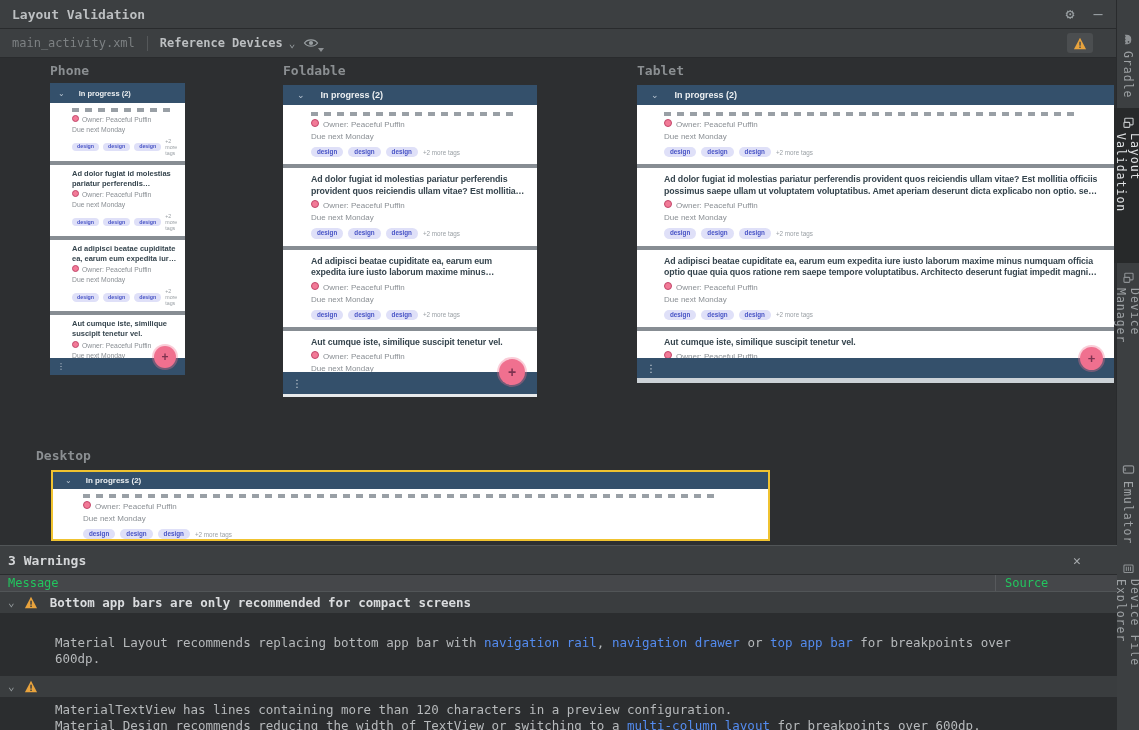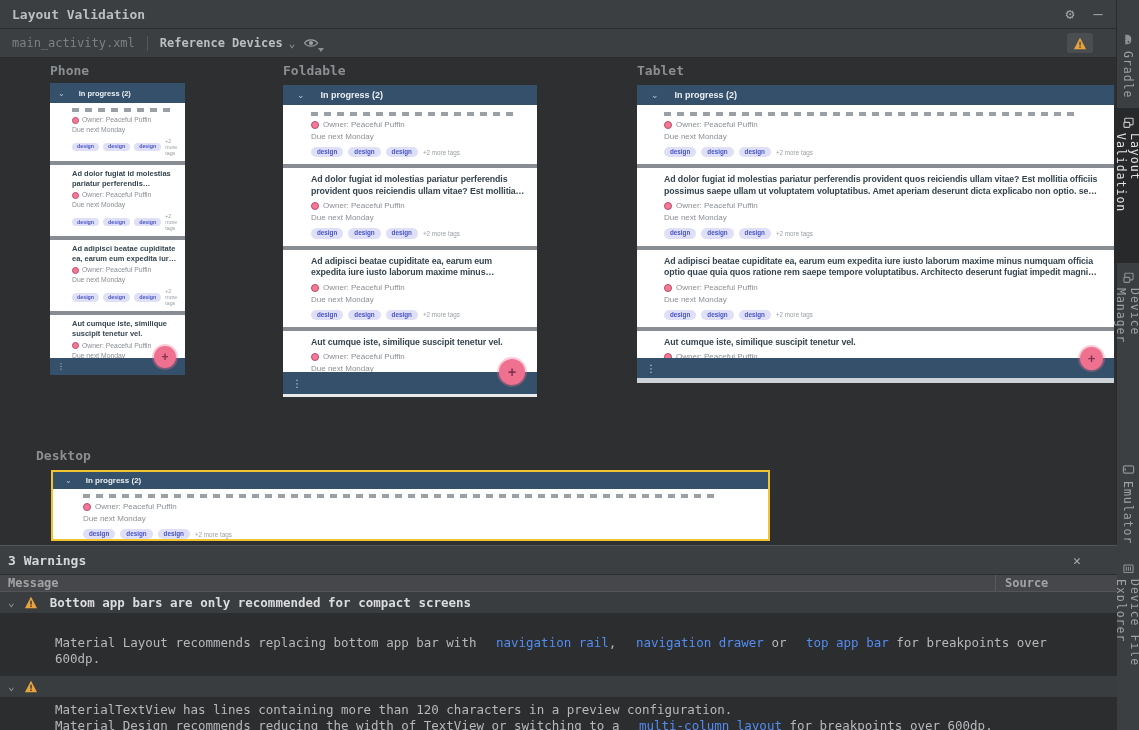--- a/index.html
+++ b/index.html
@@ -63,21 +63,21 @@
   .list-header .chev{color:#b9c6d2;font-weight:400;}
   .cards{background:#fff;}
   .divider{height:4px;background:#878d93;}
   .card{background:#fff;}
   .card-title{
     font-weight:700;color:#36454e;
     display:-webkit-box;-webkit-box-orient:vertical;-webkit-line-clamp:2;overflow:hidden;
   }
   .sliver{height:4px;margin:1px 0 3px 0;width:94%;opacity:.6;
     background-image:repeating-linear-gradient(90deg,#55606a 0 7px,transparent 7px 13px);}
-  .owner-row{display:flex;align-items:center;}
+  .owner-row{display:flex;}
   .avatar{border-radius:50%;background:#f27a97;border:1px solid #c2476b;box-sizing:border-box;flex:none;}
   .meta{color:#8a8f94;}
   .chips{display:flex;align-items:center;}
   .chip{background:#dfe0f8;color:#4753c5;font-weight:700;border-radius:999px;line-height:1;}
   .more{color:#9aa0a5;}
   .bottombar{position:absolute;left:0;right:0;background:#34506b;display:flex;align-items:center;}
   .dots{color:#cfd6dc;}
   .fab{
     position:absolute;border-radius:50%;background:#f0708f;
     color:#7e3350;font-weight:700;display:flex;align-items:center;justify-content:center;
@@ -130,29 +130,29 @@
   #lbl-tab{left:637px;top:63px;}    #pv-tab{left:637px;top:85px;width:477px;height:298px;}
   #lbl-desk{left:36px;top:448px;}   #pv-desk{left:51px;top:470px;width:715px;height:67px;}
   
   .wpanel{
     position:absolute;left:0;top:545px;width:1117px;height:185px;
     background:#2b2d2f;border-top:1px solid #515557;
   }
   .wp-head{height:28px;background:#3c3f41;display:flex;align-items:center;position:relative;border-bottom:1px solid #2a2c2e;}
   .wp-title{color:#d4d6d8;font-size:13px;font-weight:700;margin-left:8px;}
   .wp-close{position:absolute;right:28px;top:0;height:28px;width:24px;display:flex;align-items:center;justify-content:center;color:#a7abae;font-size:13px;}
-  .wp-cols{height:16px;background:#45474a;border-bottom:1px solid #515557;display:flex;align-items:center;font-size:12px;color:#a3a3a3;font-weight:bold;}
+  .wp-cols{height:16px;background:#45474a;border-bottom:1px solid #515557;display:flex;align-items:center;font-size:12px;color:#22c55e;}
   .col-msg{flex:1;padding-left:8px;}
   .col-div{width:1px;height:16px;background:#57595c;}
   .col-src{width:112px;padding-left:9px;}
   .wrow-title{height:21px;background:#3a3d3f;display:flex;align-items:center;gap:9px;padding-left:8px;}
   .wrow-title .chev{color:#9aa0a3;font-size:11px;}
   .wrow-title .wt{color:#dadcde;font-size:12.5px;font-weight:700;margin-left:3px;}
   .wrow-body{padding:5px 10px 8px 55px;color:#b6b9bb;font-size:12.5px;line-height:16.5px;max-width:1000px;}
-  .wlink{color:#548cf0;margin-left:12px;}
+  .wlink{color:#548cf0;}
   .wicon{flex:none;display:flex;}
 </style>
 </head>
 <body>
 
 <div class="titlebar">
   <span class="title">Layout Validation</span>
   <span class="winbtn btn-gear">⚙</span>
   <span class="winbtn btn-min">—</span>
 </div>

